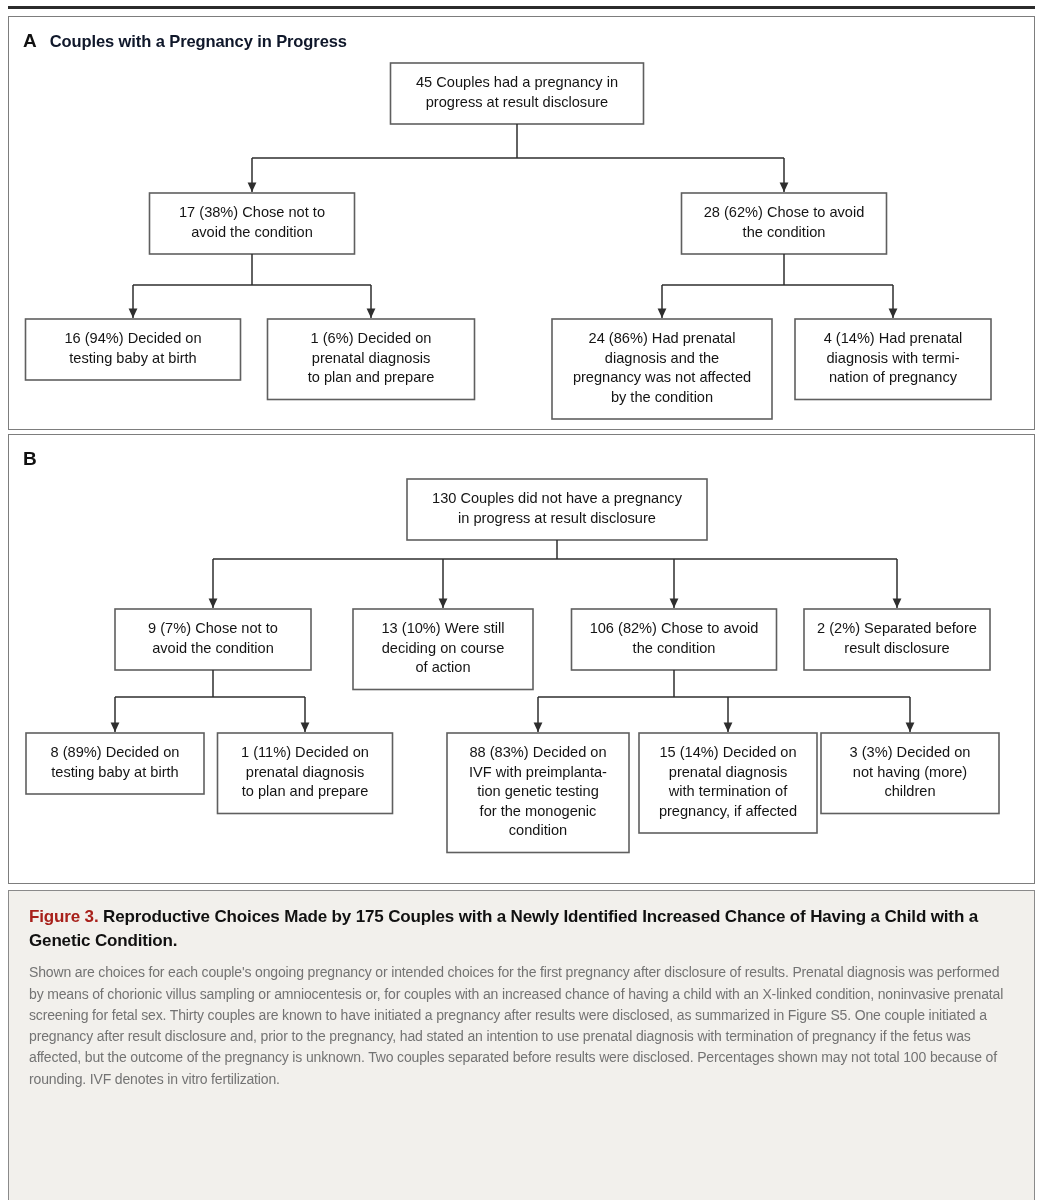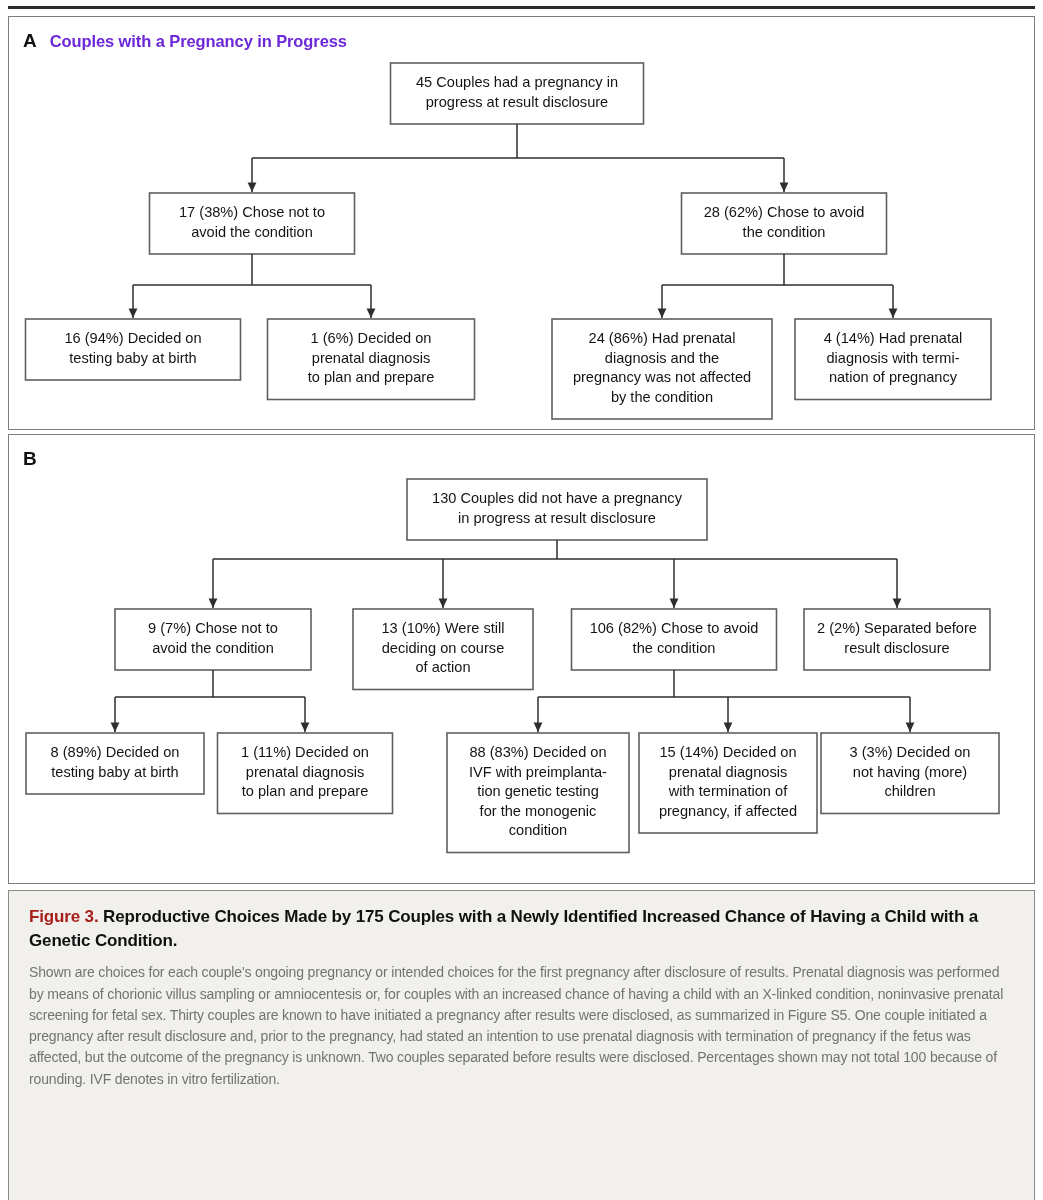--- a/index.html
+++ b/index.html
@@ -54,21 +54,21 @@
   }
   .panel-letter {
     font-size: 19px;
     font-weight: bold;
     color: #111;
     line-height: 1;
   }
   .panel-title {
     font-size: 16.5px;
     font-weight: bold;
-    color: #6d28d9;
+    color: #0f172a;
     line-height: 1;
     letter-spacing: -0.1px;
   }
 
   
   .flow-svg {
     position: absolute;
     left: 0;
     top: 0;
   }

